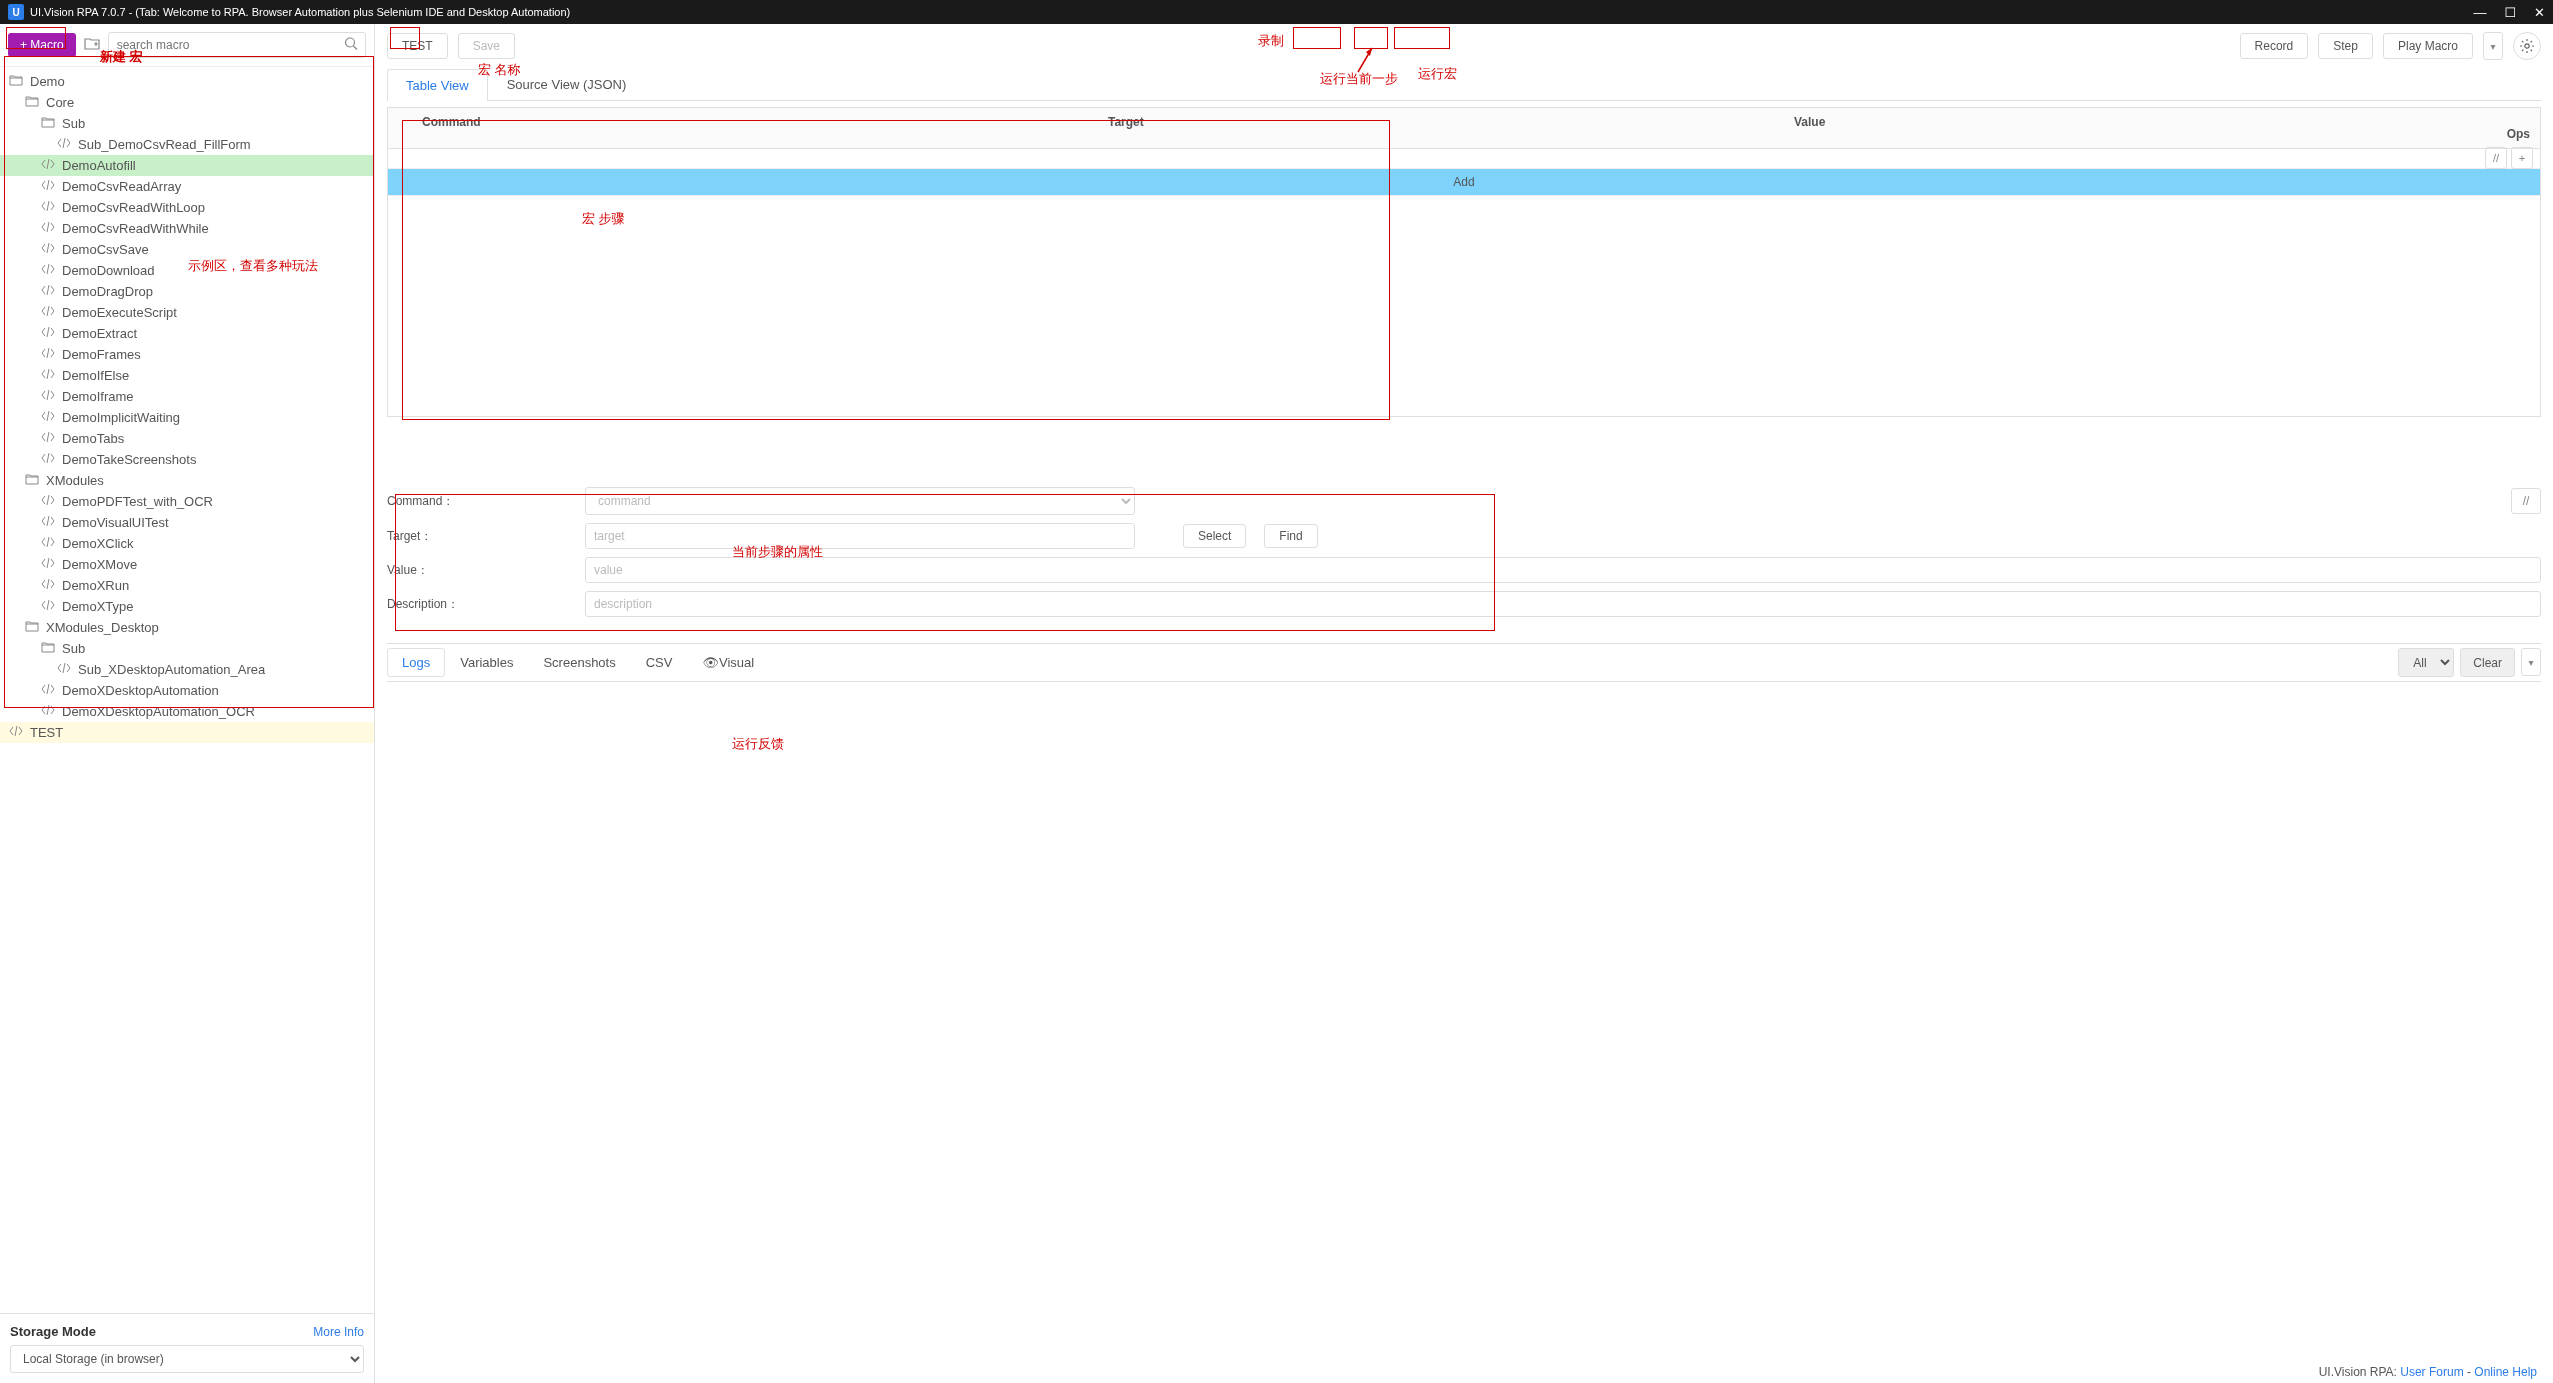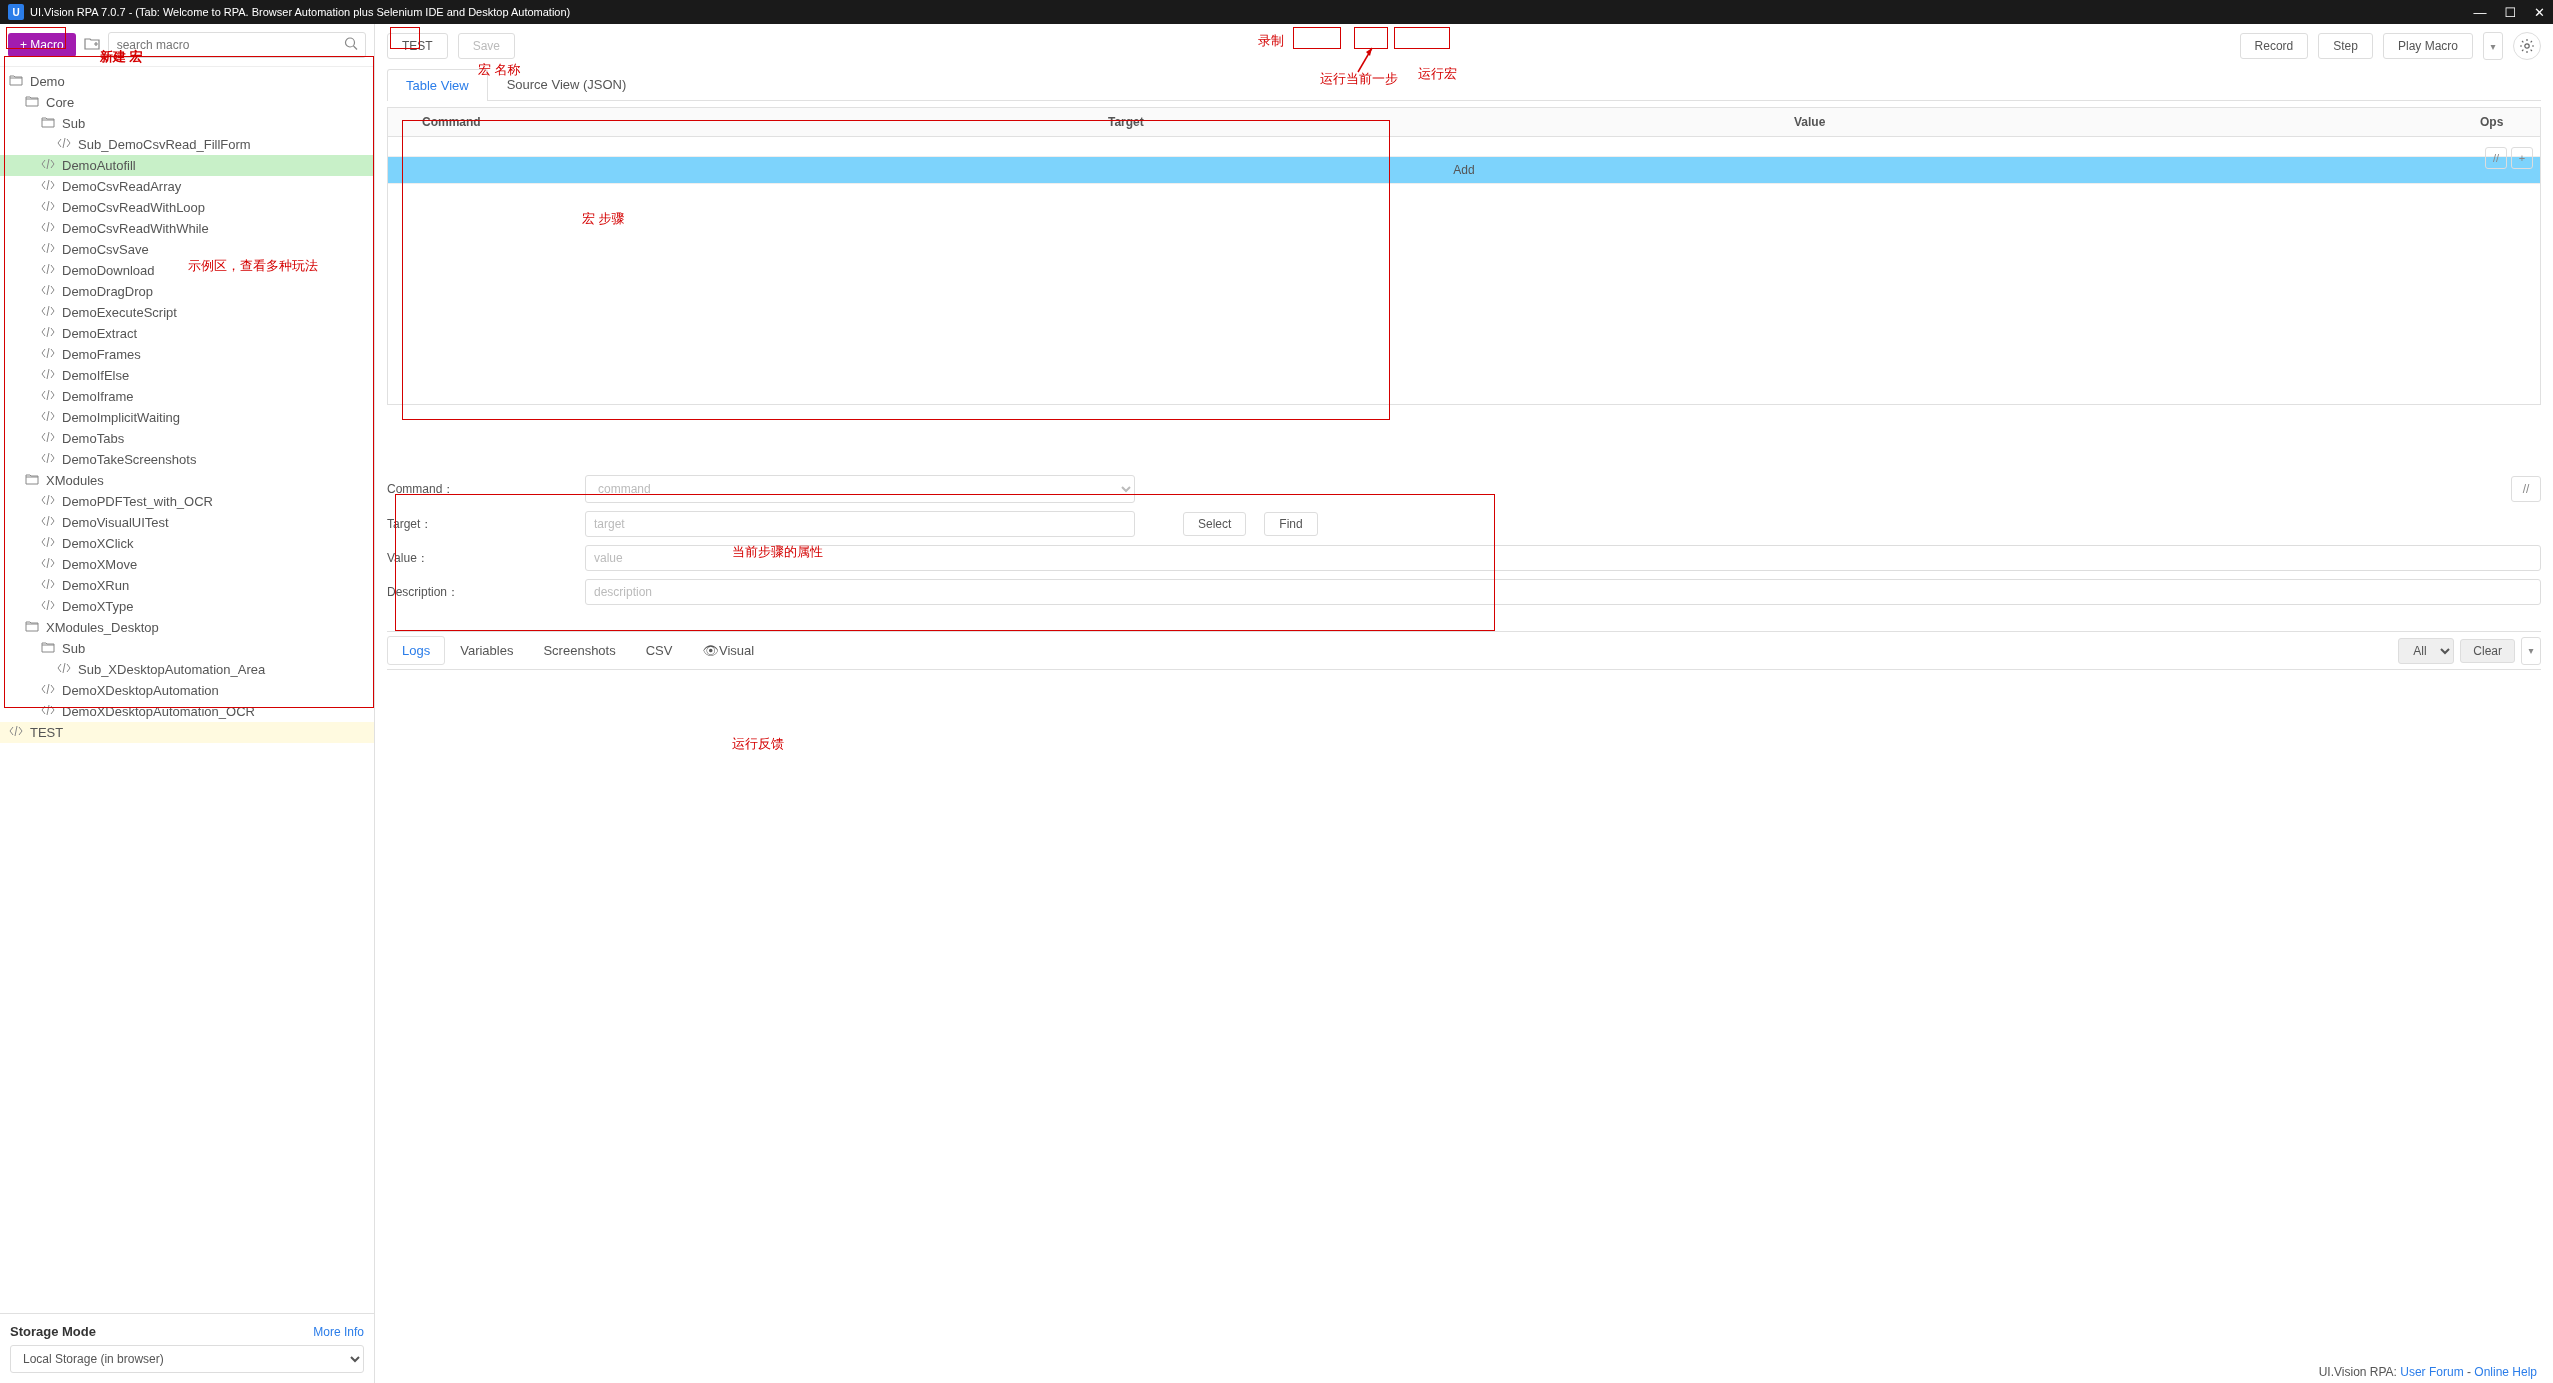--- a/index.html
+++ b/index.html
@@ -41,34 +41,34 @@
 .view-tabs { display: flex; border-bottom: 1px solid #e0e0e0; }
 .view-tab { padding: 8px 18px; cursor: pointer; border: 1px solid transparent; border-bottom: none; color: #555; font-size: 13px; border-radius: 3px 3px 0 0; }
 .view-tab.active { border-color: #e0e0e0; background: #fff; color: #2b7de9; position: relative; top: 1px; }
 .grid-area { flex: 0 0 auto; margin-top: 6px; }
 .grid-hdr { display: flex; background: #fafafa; border: 1px solid #e0e0e0; font-size: 12px; color: #555; font-weight: 600; }
 .grid-hdr > div { padding: 7px 10px; }
 .col-drag { width: 24px; }
 .col-cmd { flex: 2; }
 .col-tgt { flex: 2; }
 .col-val { flex: 2; }
-.col-ops { width: 70px; text-align: left; }
+.col-ops { width: 70px; text-align: right; margin-top: 12px; }
 .grid-body { border: 1px solid #e0e0e0; border-top: none; height: 268px; position: relative; }
 .grid-row0 { height: 20px; border-bottom: 1px solid #eee; }
 .grid-add { text-align: center; padding: 6px; background: #7dd3fc; border-bottom: 1px solid #eee; color: #555; cursor: pointer; font-size: 12px; }
 .ops-btn { border: 1px solid #ddd; border-radius: 3px; width: 22px; height: 22px; display: flex; align-items: center; justify-content: center; color: #888; font-size: 11px; }
 .props { margin-top: 70px; }
 .prop-row { display: flex; align-items: center; margin-bottom: 8px; gap: 18px; }
 .prop-label { width: 180px; font-size: 12px; color: #555; }
 .prop-input { flex: 1; padding: 5px 8px; border: 1px solid #ddd; border-radius: 3px; font-size: 12px; color: #333; }
 .prop-input::placeholder { color: #bbb; }
 .prop-select { width: 550px; padding: 5px 8px; border: 1px solid #ddd; border-radius: 3px; font-size: 12px; color: #bbb; background: #fff; }
 .btn-sm { border: 1px solid #ddd; background: #fff; padding: 4px 14px; border-radius: 3px; font-size: 12px; color: #555; cursor: pointer; }
 .btn-sq { border: 1px solid #ddd; background: #fff; width: 30px; height: 26px; border-radius: 3px; display: flex; align-items: center; justify-content: center; color: #888; font-size: 12px; }
-.bottom-tabs { display: flex; align-items: center; border-top: 1px solid #e0e0e0; border-bottom: 1px solid #e0e0e0; padding: 4px 0; margin-top: 18px; }
+.bottom-tabs { display: flex; border-top: 1px solid #e0e0e0; border-bottom: 1px solid #e0e0e0; padding: 4px 0; margin-top: 18px; }
 .btab { padding: 6px 14px; cursor: pointer; color: #555; font-size: 13px; border: 1px solid transparent; border-radius: 3px; }
 .btab.active { border-color: #e0e0e0; color: #2b7de9; }
 .btab-sel { border: 1px solid #ddd; padding: 4px 10px; border-radius: 3px; font-size: 12px; color: #555; margin-left: auto; margin-right: 6px; }
 .btab-clear { border: 1px solid #ddd; padding: 4px 12px; border-radius: 3px; font-size: 12px; color: #555; cursor: pointer; }
 .log-area { flex: 1; }
 .footer { text-align: right; padding: 6px 4px 0 0; font-size: 12px; color: #555; }
 .footer a { color: #2b7de9; text-decoration: none; }
 .annot { position: absolute; color: #d40000; font-size: 13px; pointer-events: none; z-index: 100; }
 .redbox { position: absolute; border: 1.5px solid #d40000; pointer-events: none; z-index: 99; }
 svg.arrow { position: absolute; pointer-events: none; z-index: 100; }

